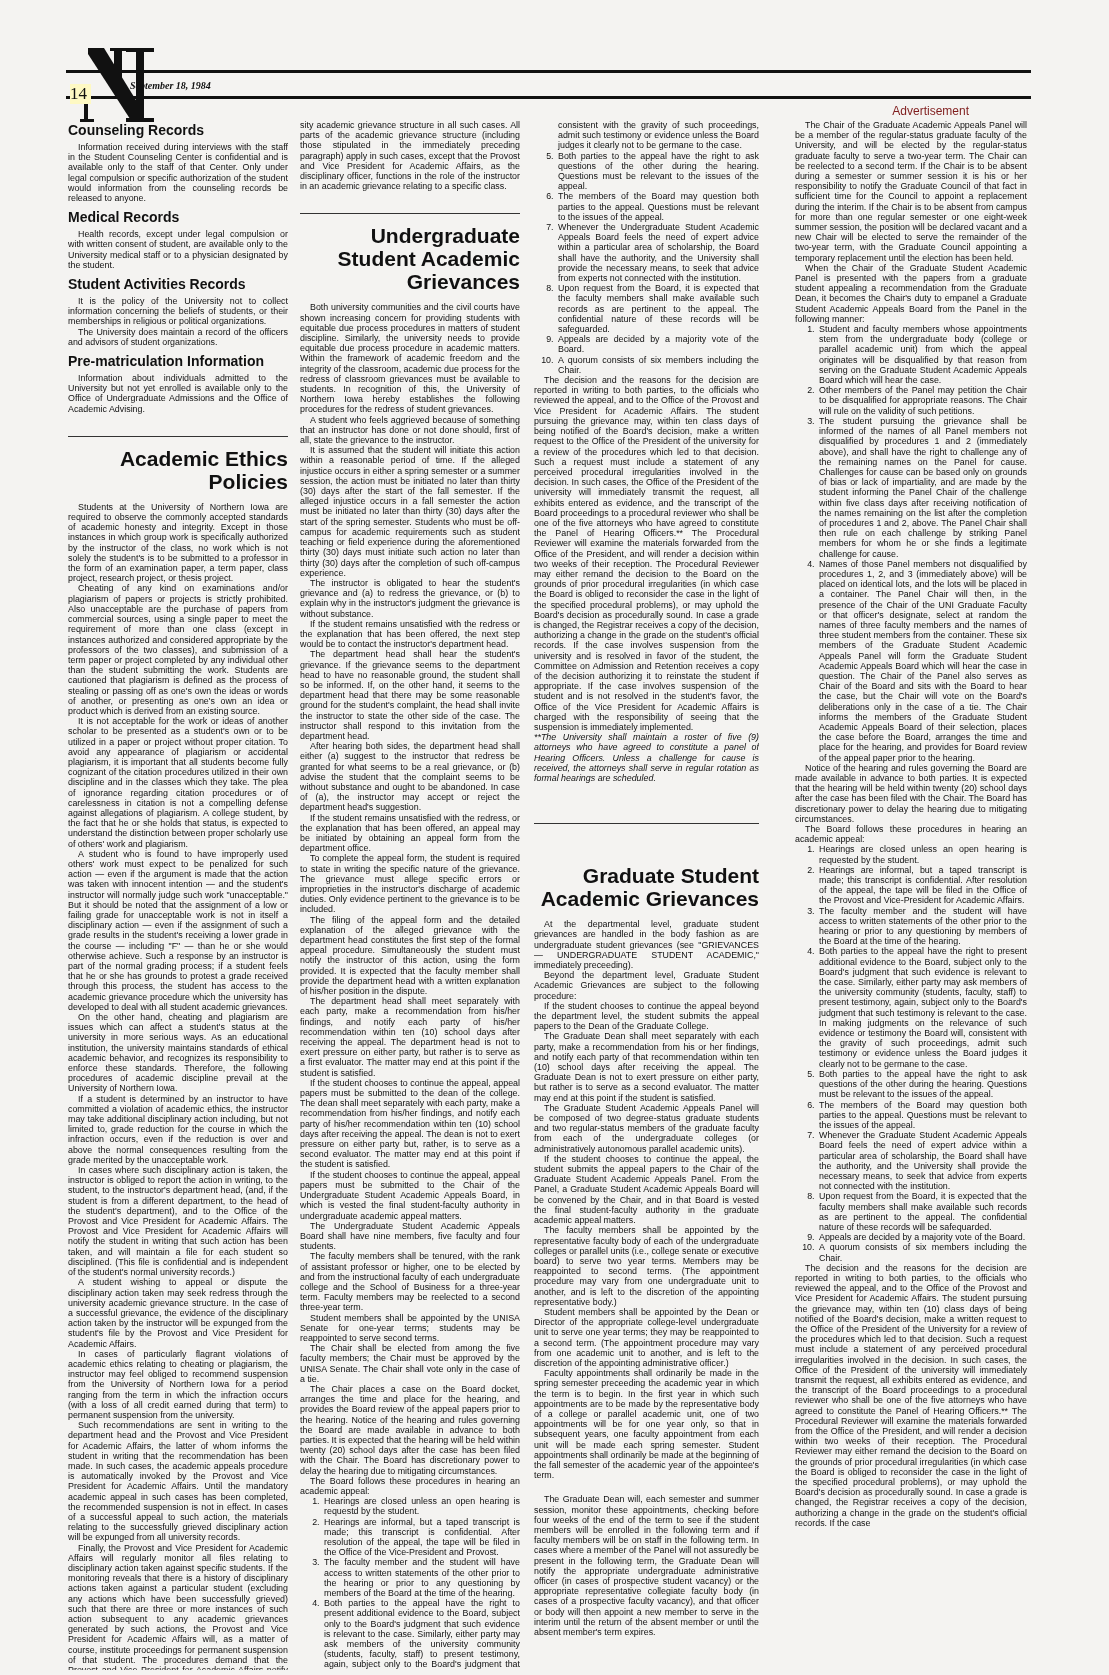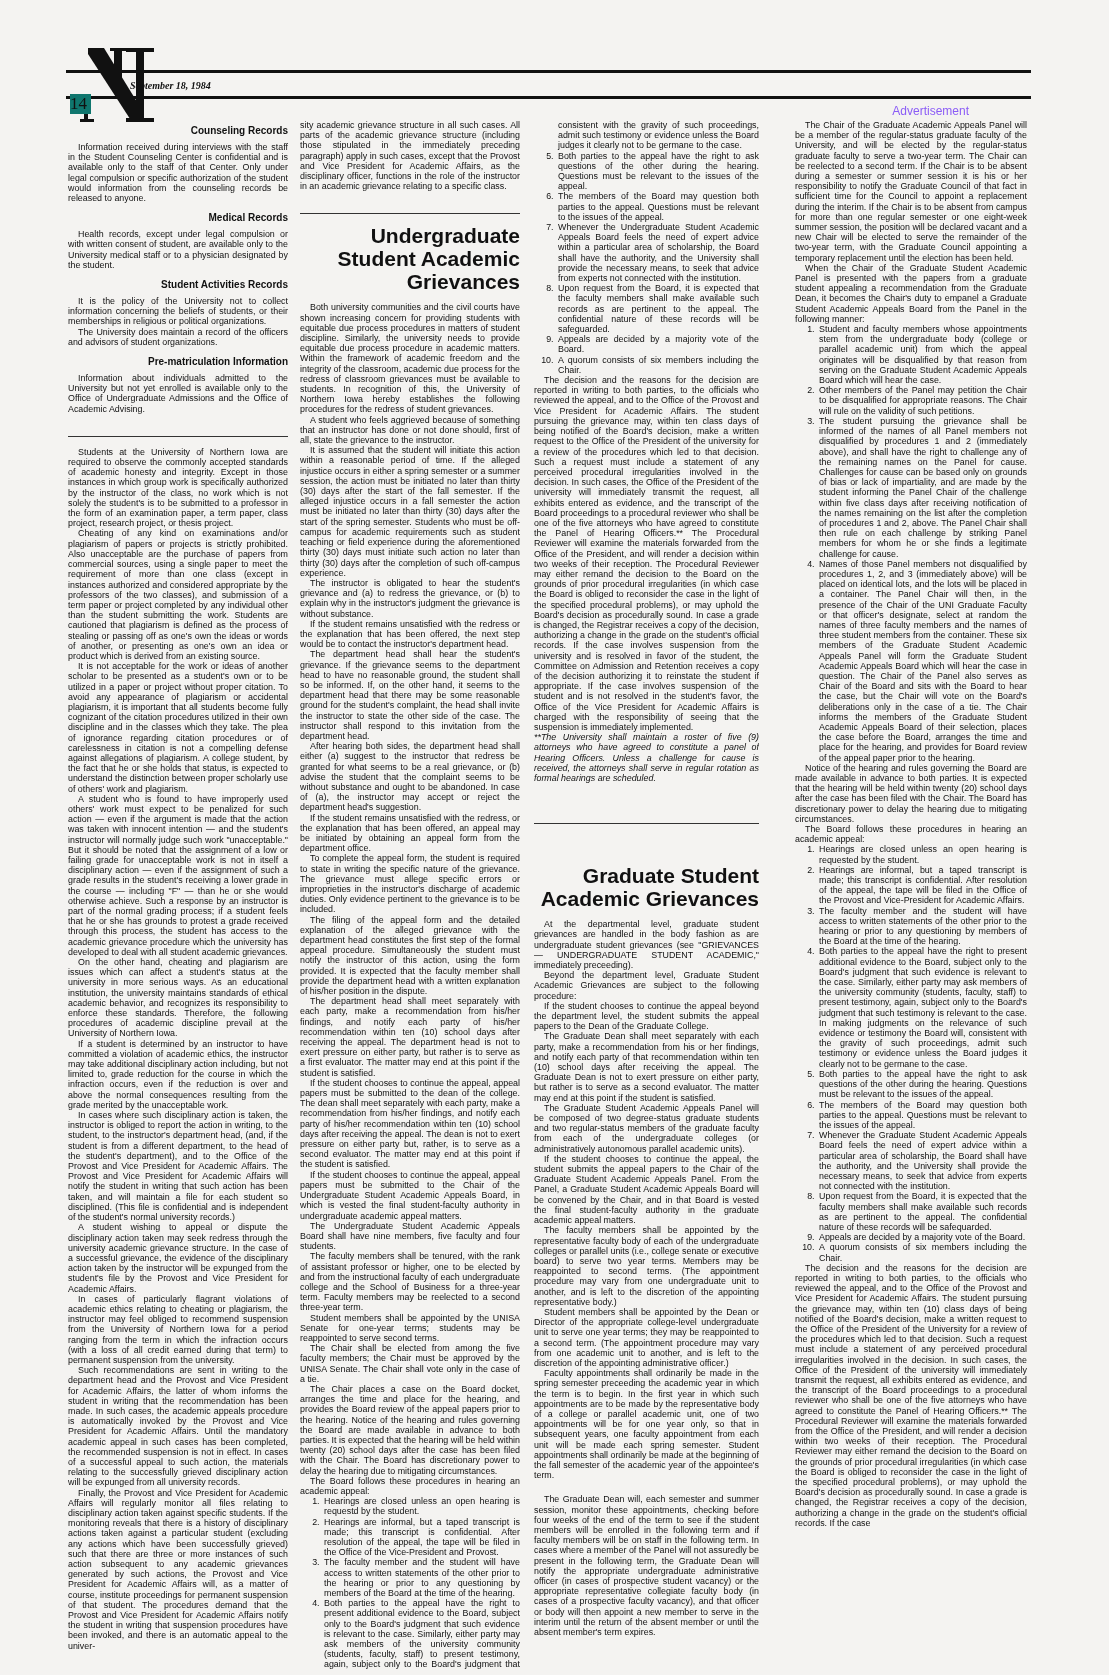--- a/index.html
+++ b/index.html
@@ -10,41 +10,41 @@
       color: #111;
       position: relative;
     }
     .masthead { position: absolute; left: 0; top: 0; width: 1109px; height: 120px; }
     .rule-top { position: absolute; left: 66px; right: 78px; top: 70px; height: 3px; background: #111; }
     .rule-bot { position: absolute; left: 66px; right: 78px; top: 96px; height: 3px; background: #111; }
     .logo-n {
       position: absolute; left: 80px; top: 44px; width: 90px; height: 80px;
     }
     .page-num {
-      position: absolute; left: 70px; top: 94px; font-family: "Liberation Serif", serif;
-      font-size: 17px; background: #0f766e; padding-right: 4px;
+      position: absolute; left: 70px; top: 84px; font-family: "Liberation Serif", serif;
+      font-size: 17px; background: #fef9c3; padding-right: 4px;
     }
     .page-date {
       position: absolute; left: 130px; top: 80px; font-family: "Liberation Serif", serif;
       font-size: 10px; font-weight: bold; font-style: italic;
     }
     .adv-label {
       position: absolute; right: 140px; top: 104px; font-family: "Liberation Sans", sans-serif;
-      font-size: 12px; color: #8b5cf6;
+      font-size: 12px; color: #7f1d1d;
     }
     .col {
       position: absolute; top: 120px; font-size: 8.9px; line-height: 10.2px;
       text-align: justify; overflow: hidden;
     }
     #c1 { left: 68px; width: 220px; height: 1550px; }
     #c2 { left: 300px; width: 220px; height: 1550px; }
     #c3 { left: 534px; width: 225px; height: 1550px; }
     #c4 { left: 795px; width: 232px; height: 1550px; }
     h2.small {
-      font-size: 10px; font-weight: bold; margin: 2px 0 3px 0; line-height: 17px; text-align: right;
+      font-size: 14px; font-weight: bold; margin: 2px 0 3px 0; line-height: 17px; text-align: left;
     }
     h2.big {
       font-size: 21px; font-weight: bold; margin: 10px 0 9px 0; line-height: 23px; text-align: right;
     }
     p { margin: 0; text-indent: 10px; }
     p.noindent { text-indent: 0; }
     p.ital { font-style: italic; text-indent: 0; }
     .sep { height: 1px; background: #333; margin: 14px 0 10px 0; }
     ol { margin: 0; padding-left: 22px; }
     ol li { margin: 0; padding-left: 2px; }
@@ -77,20 +77,21 @@
   <h2 class="small">Counseling Records</h2>
   <p>Information received during interviews with the staff in the Student Counseling Center is confidential and is available only to the staff of that Center. Only under legal compulsion or specific authorization of the student would information from the counseling records be released to anyone.</p>
   <h2 class="small" style="margin-top:6px">Medical Records</h2>
   <p>Health records, except under legal compulsion or with written consent of student, are available only to the University medical staff or to a physician designated by the student.</p>
   <h2 class="small" style="margin-top:6px">Student Activities Records</h2>
   <p>It is the policy of the University not to collect information concerning the beliefs of students, or their memberships in religious or political organizations.</p>
   <p>The University does maintain a record of the officers and advisors of student organizations.</p>
   <h2 class="small" style="margin-top:6px">Pre-matriculation Information</h2>
   <p>Information about individuals admitted to the University but not yet enrolled is available only to the Office of Undergraduate Admissions and the Office of Academic Advising.</p>
   <div class="sep" style="margin-top:22px"></div>
+  <h2 class="big">Academic Ethics Policies</h2>
   <p>Students at the University of Northern Iowa are required to observe the commonly accepted standards of academic honesty and integrity. Except in those instances in which group work is specifically authorized by the instructor of the class, no work which is not solely the student's is to be submitted to a professor in the form of an examination paper, a term paper, class project, research project, or thesis project.</p>
   <p>Cheating of any kind on examinations and/or plagiarism of papers or projects is strictly prohibited. Also unacceptable are the purchase of papers from commercial sources, using a single paper to meet the requirement of more than one class (except in instances authorized and considered appropriate by the professors of the two classes), and submission of a term paper or project completed by any individual other than the student submitting the work. Students are cautioned that plagiarism is defined as the process of stealing or passing off as one's own the ideas or words of another, or presenting as one's own an idea or product which is derived from an existing source.</p>
   <p>It is not acceptable for the work or ideas of another scholar to be presented as a student's own or to be utilized in a paper or project without proper citation. To avoid any appearance of plagiarism or accidental plagiarism, it is important that all students become fully cognizant of the citation procedures utilized in their own discipline and in the classes which they take. The plea of ignorance regarding citation procedures or of carelessness in citation is not a compelling defense against allegations of plagiarism. A college student, by the fact that he or she holds that status, is expected to understand the distinction between proper scholarly use of others' work and plagiarism.</p>
   <p>A student who is found to have improperly used others' work must expect to be penalized for such action — even if the argument is made that the action was taken with innocent intention — and the student's instructor will normally judge such work "unacceptable." But it should be noted that the assignment of a low or failing grade for unacceptable work is not in itself a disciplinary action — even if the assignment of such a grade results in the student's receiving a lower grade in the course — including "F" — than he or she would otherwise achieve. Such a response by an instructor is part of the normal grading process; if a student feels that he or she has grounds to protest a grade received through this process, the student has access to the academic grievance procedure which the university has developed to deal with all student academic grievances.</p>
   <p>On the other hand, cheating and plagiarism are issues which can affect a student's status at the university in more serious ways. As an educational institution, the university maintains standards of ethical academic behavior, and recognizes its responsibility to enforce these standards. Therefore, the following procedures of academic discipline prevail at the University of Northern Iowa.</p>
   <p>If a student is determined by an instructor to have committed a violation of academic ethics, the instructor may take additional disciplinary action including, but not limited to, grade reduction for the course in which the infraction occurs, even if the reduction is over and above the normal consequences resulting from the grade merited by the unacceptable work.</p>
   <p>In cases where such disciplinary action is taken, the instructor is obliged to report the action in writing, to the student, to the instructor's department head, (and, if the student is from a different department, to the head of the student's department), and to the Office of the Provost and Vice President for Academic Affairs. The Provost and Vice President for Academic Affairs will notify the student in writing that such action has been taken, and will maintain a file for each student so disciplined. (This file is confidential and is independent of the student's normal university records.)</p>
   <p>A student wishing to appeal or dispute the disciplinary action taken may seek redress through the university academic grievance structure. In the case of a successful grievance, the evidence of the disciplinary action taken by the instructor will be expunged from the student's file by the Provost and Vice President for Academic Affairs.</p>
   <p>In cases of particularly flagrant violations of academic ethics relating to cheating or plagiarism, the instructor may feel obliged to recommend suspension from the University of Northern Iowa for a period ranging from the term in which the infraction occurs (with a loss of all credit earned during that term) to permanent suspension from the university.</p>
   <p>Such recommendations are sent in writing to the department head and the Provost and Vice President for Academic Affairs, the latter of whom informs the student in writing that the recommendation has been made. In such cases, the academic appeals procedure is automatically invoked by the Provost and Vice President for Academic Affairs. Until the mandatory academic appeal in such cases has been completed, the recommended suspension is not in effect. In cases of a successful appeal to such action, the materials relating to the successfully grieved disciplinary action will be expunged from all university records.</p>

